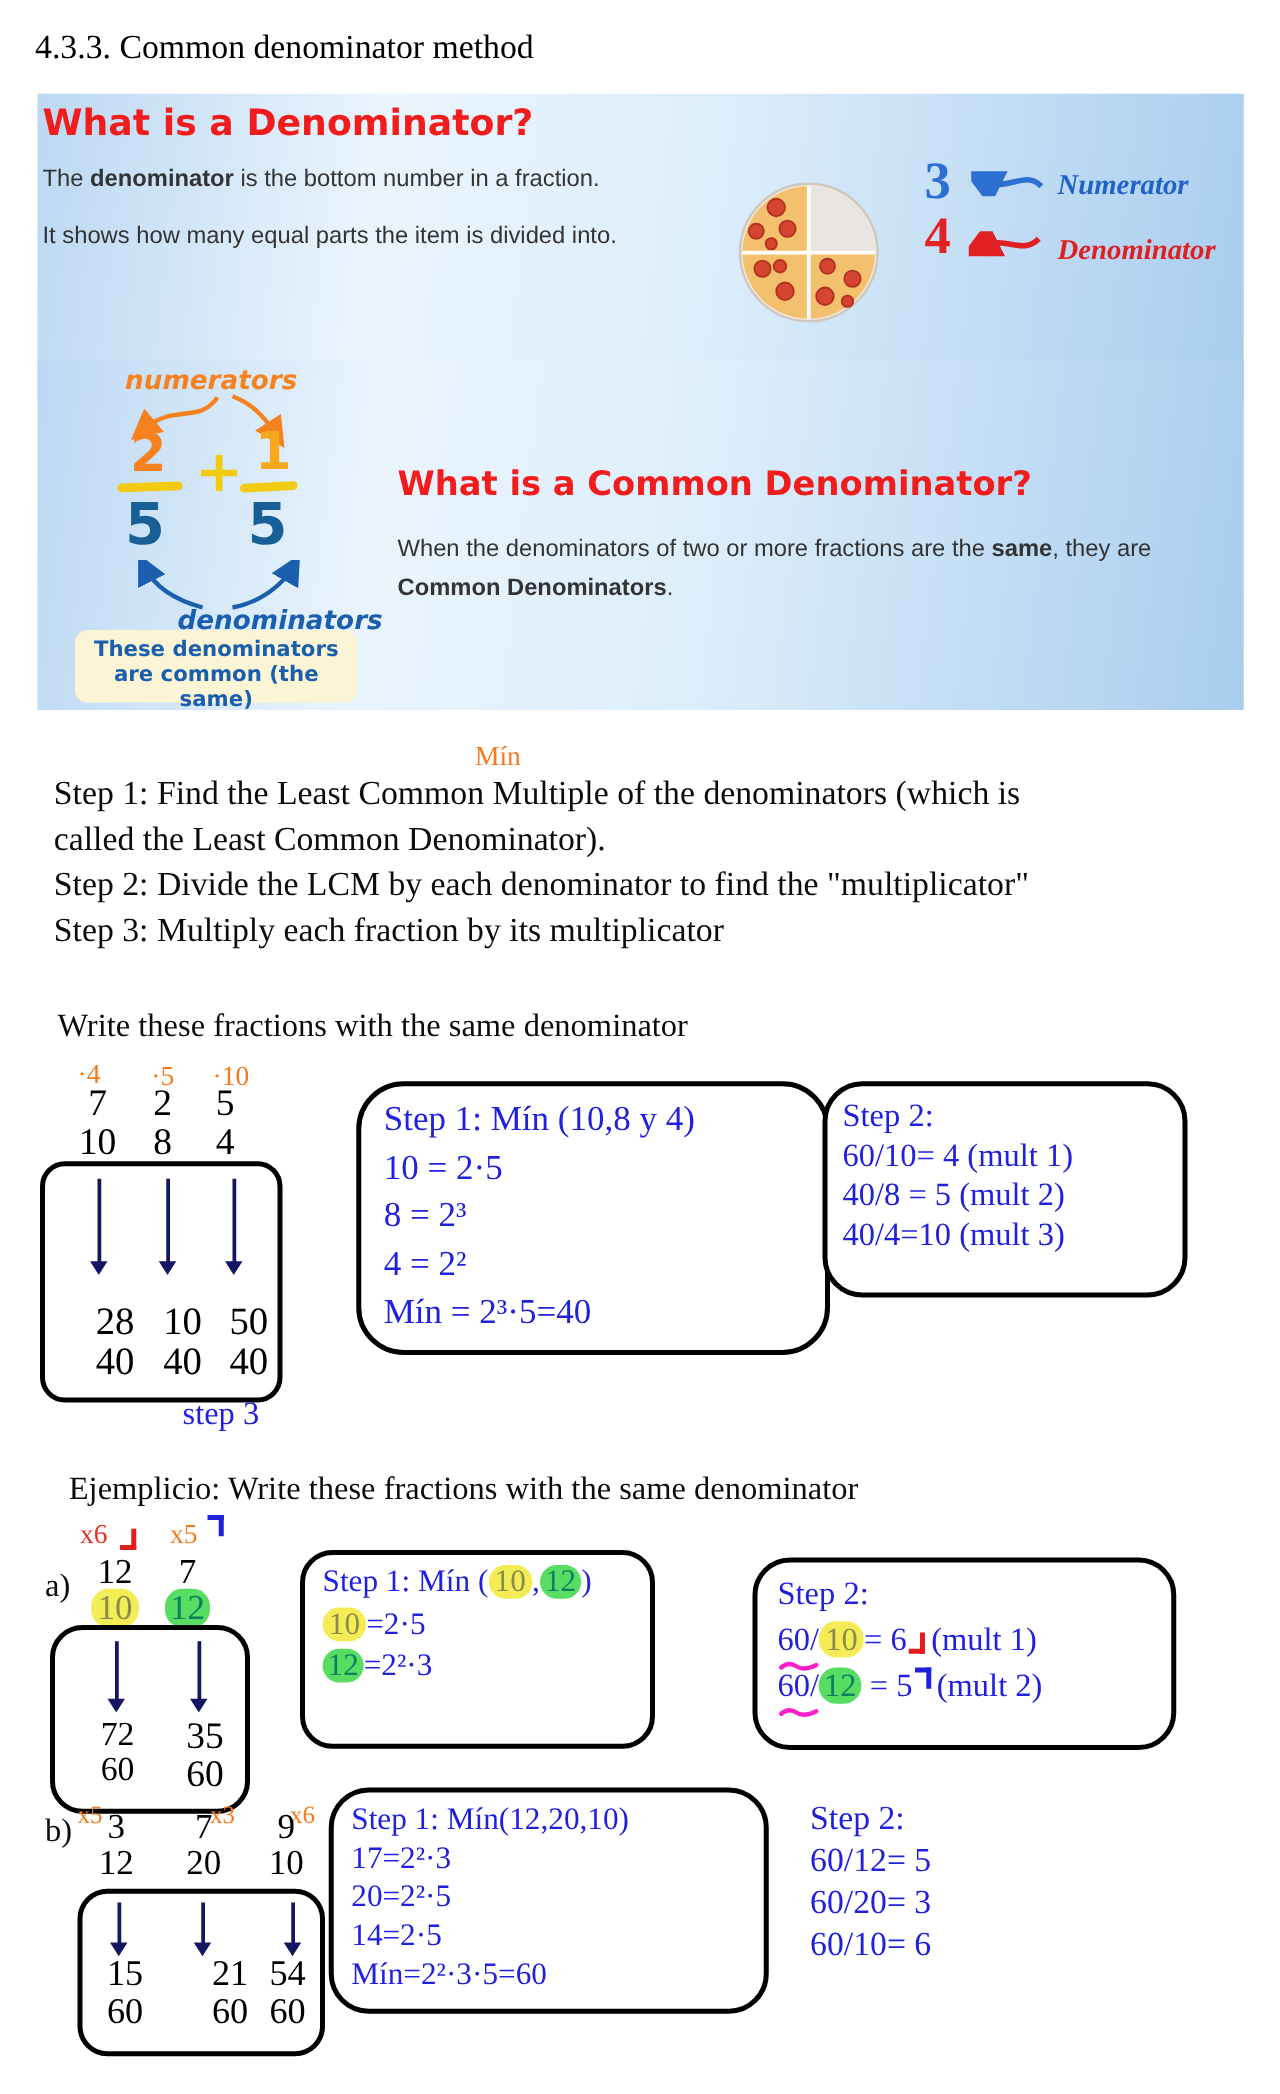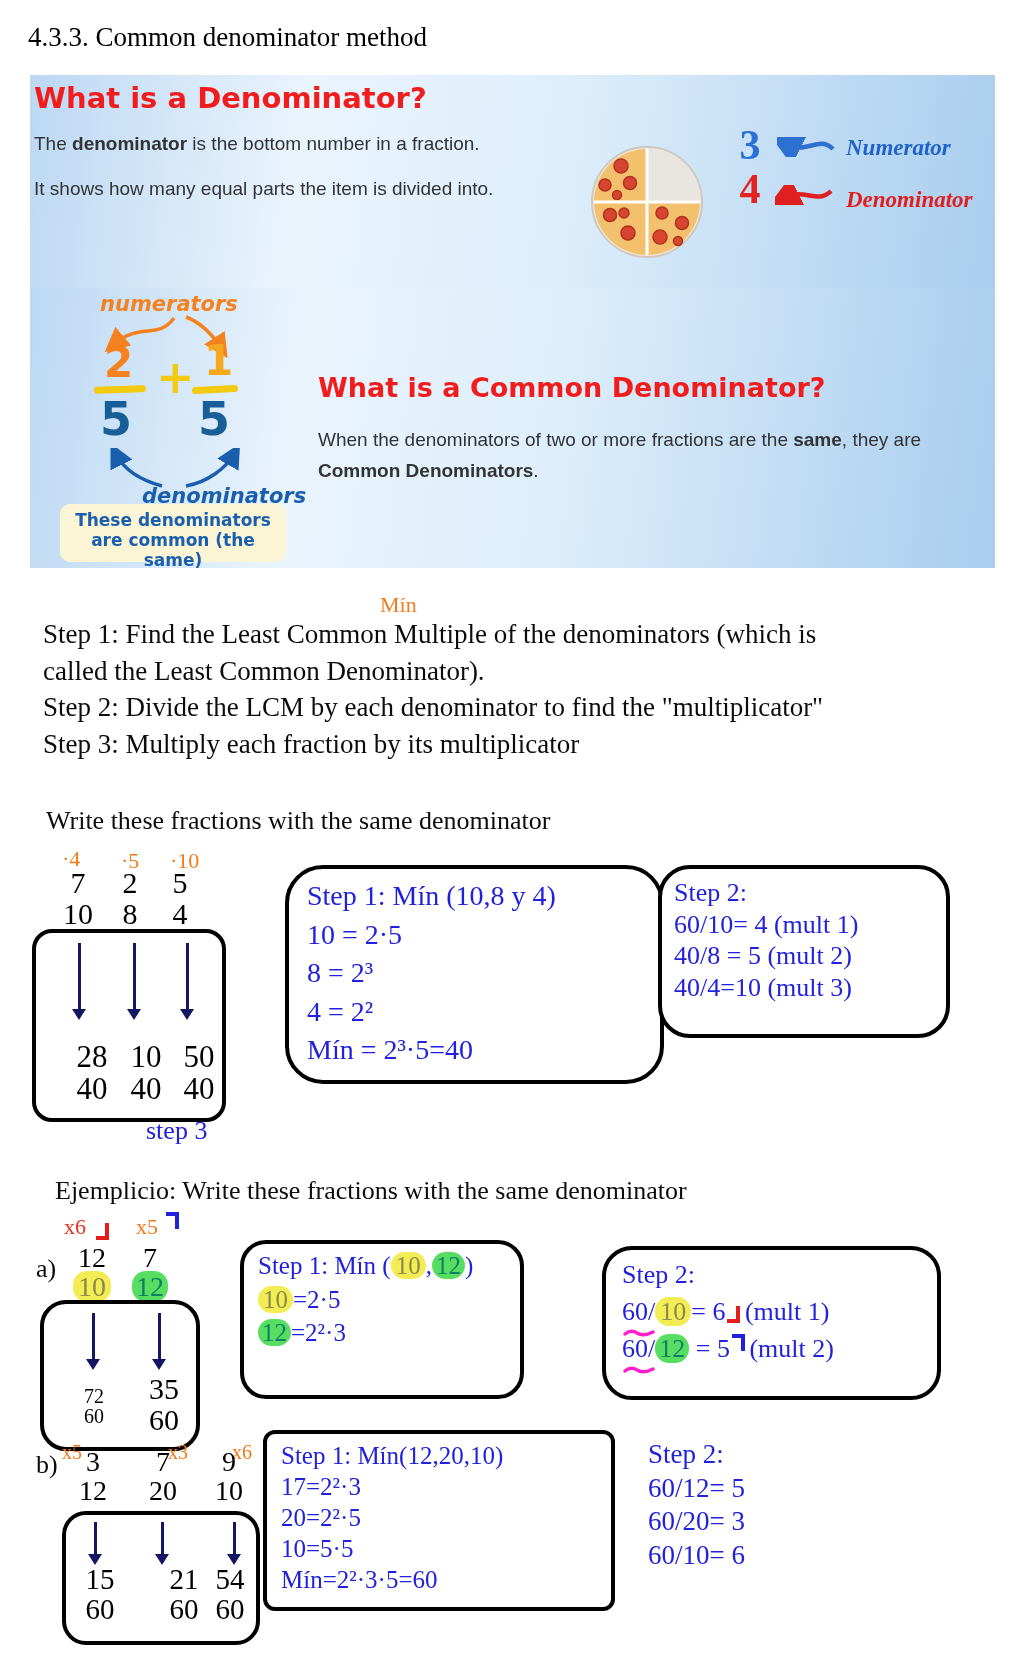--- a/index.html
+++ b/index.html
@@ -217,21 +217,21 @@
   </div>
   <div class="frac" style="left:128px;top:1244px;width:44px;font-size:28px;">
     <span class="fn">7</span>
     <span class="bar"></span>
     <span class="fd"><span class="hl-g">12</span></span>
   </div>
 
   <div class="resultbox" style="left:40px;top:1300px;width:152px;height:143px;border-radius:26px;">
     <div class="va" style="left:48px;top:9px;height:48px;"></div>
     <div class="va" style="left:114px;top:9px;height:48px;"></div>
-    <div class="frac" style="left:26px;top:70px;width:48px;font-size:20px;margin-top:12px;">
+    <div class="frac" style="left:26px;top:70px;width:48px;font-size:27px;">
       <span class="fn">72</span>
       <span class="bar"></span>
       <span class="fd">60</span>
     </div>
     <div class="frac" style="left:96px;top:70px;width:48px;font-size:30px;">
       <span class="fn">35</span>
       <span class="bar"></span>
       <span class="fd">60</span>
     </div>
   </div>
@@ -287,25 +287,25 @@
       <span class="bar"></span>
       <span class="fd">60</span>
     </div>
     <div class="frac" style="left:142px;top:50px;width:44px;font-size:29px;">
       <span class="fn">54</span>
       <span class="bar"></span>
       <span class="fd">60</span>
     </div>
   </div>
 
-  <div class="stepbox" style="left:263px;top:1430px;width:330px;height:167px;border-radius:12px;padding:6px 0 0 14px;font-size:25px;line-height:31px;">
+  <div class="stepbox" style="left:263px;top:1430px;width:330px;height:167px;border-radius:32px;padding:6px 0 0 14px;font-size:25px;line-height:31px;">
     <div>Step 1: Mín(12,20,10)</div>
     <div>17=2²·3</div>
     <div>20=2²·5</div>
-    <div>10=5·5</div>
+    <div>14=2·5</div>
     <div>Mín=2²·3·5=60</div>
   </div>
 
   <div class="abs srf c-blue" style="left:648px;top:1438px;font-size:27px;line-height:33.5px;">
     <div>Step 2:</div>
     <div>60/12= 5</div>
     <div>60/20= 3</div>
     <div>60/10= 6</div>
   </div>
 

